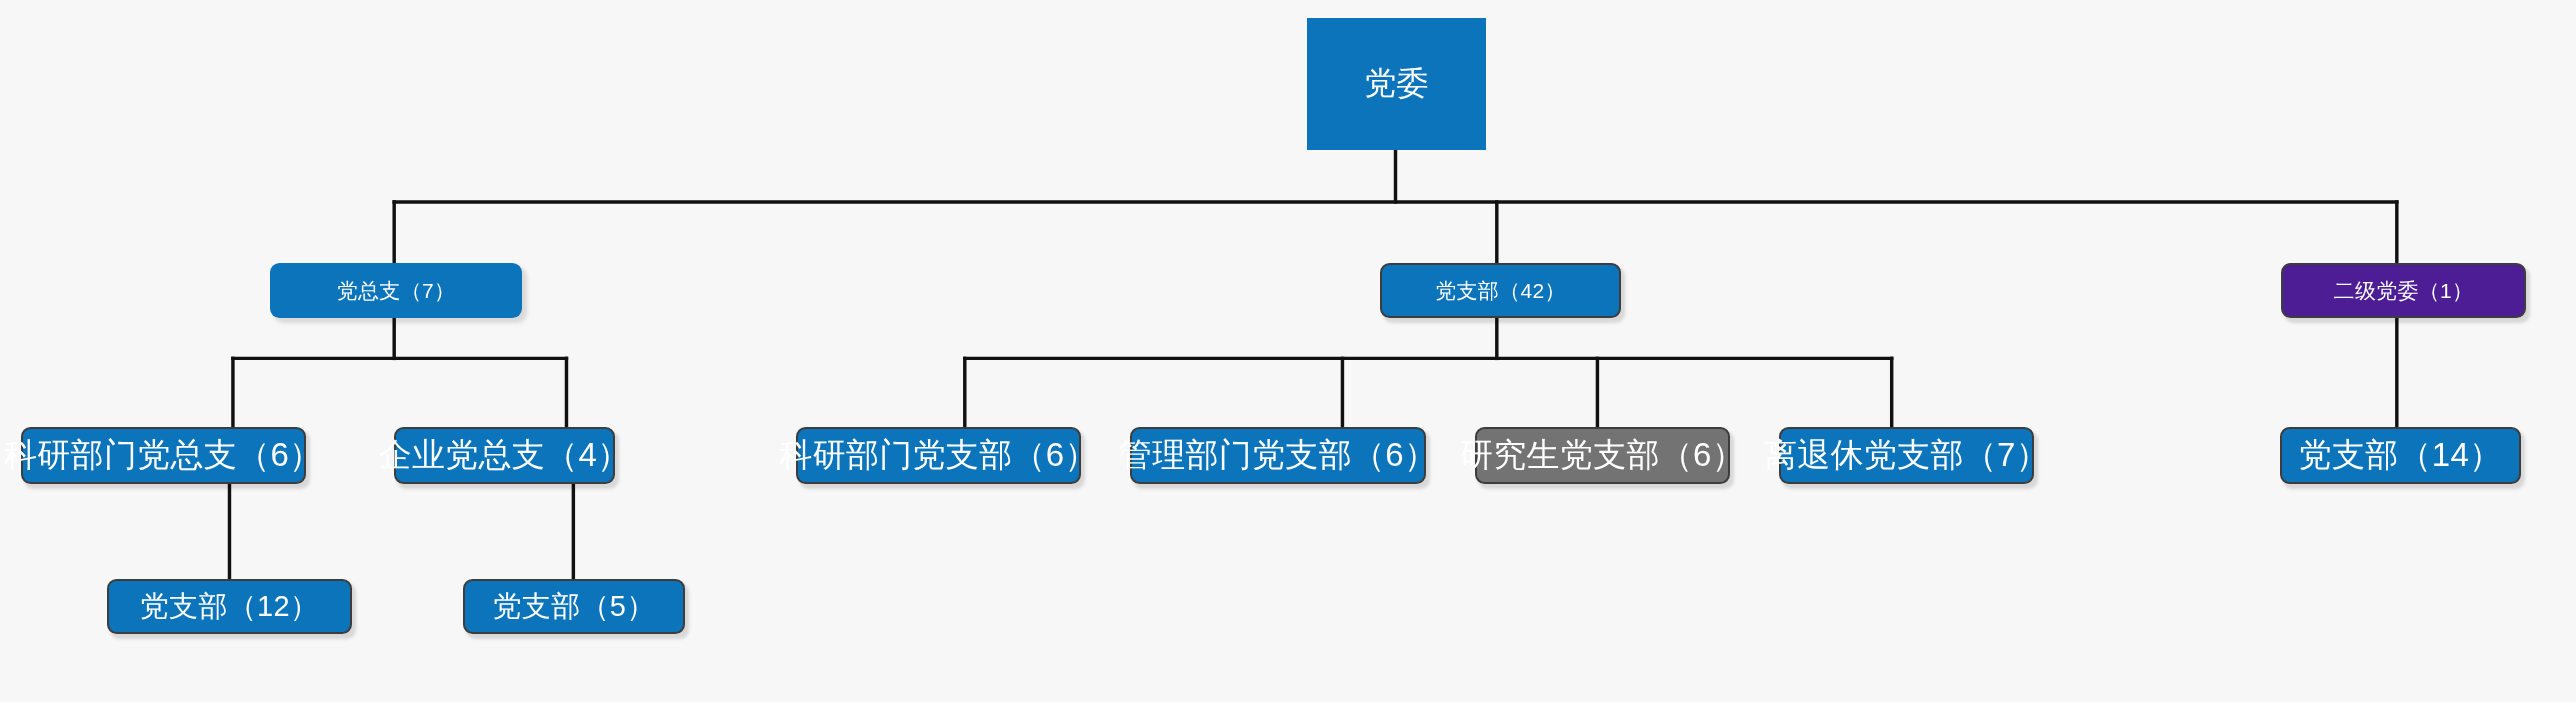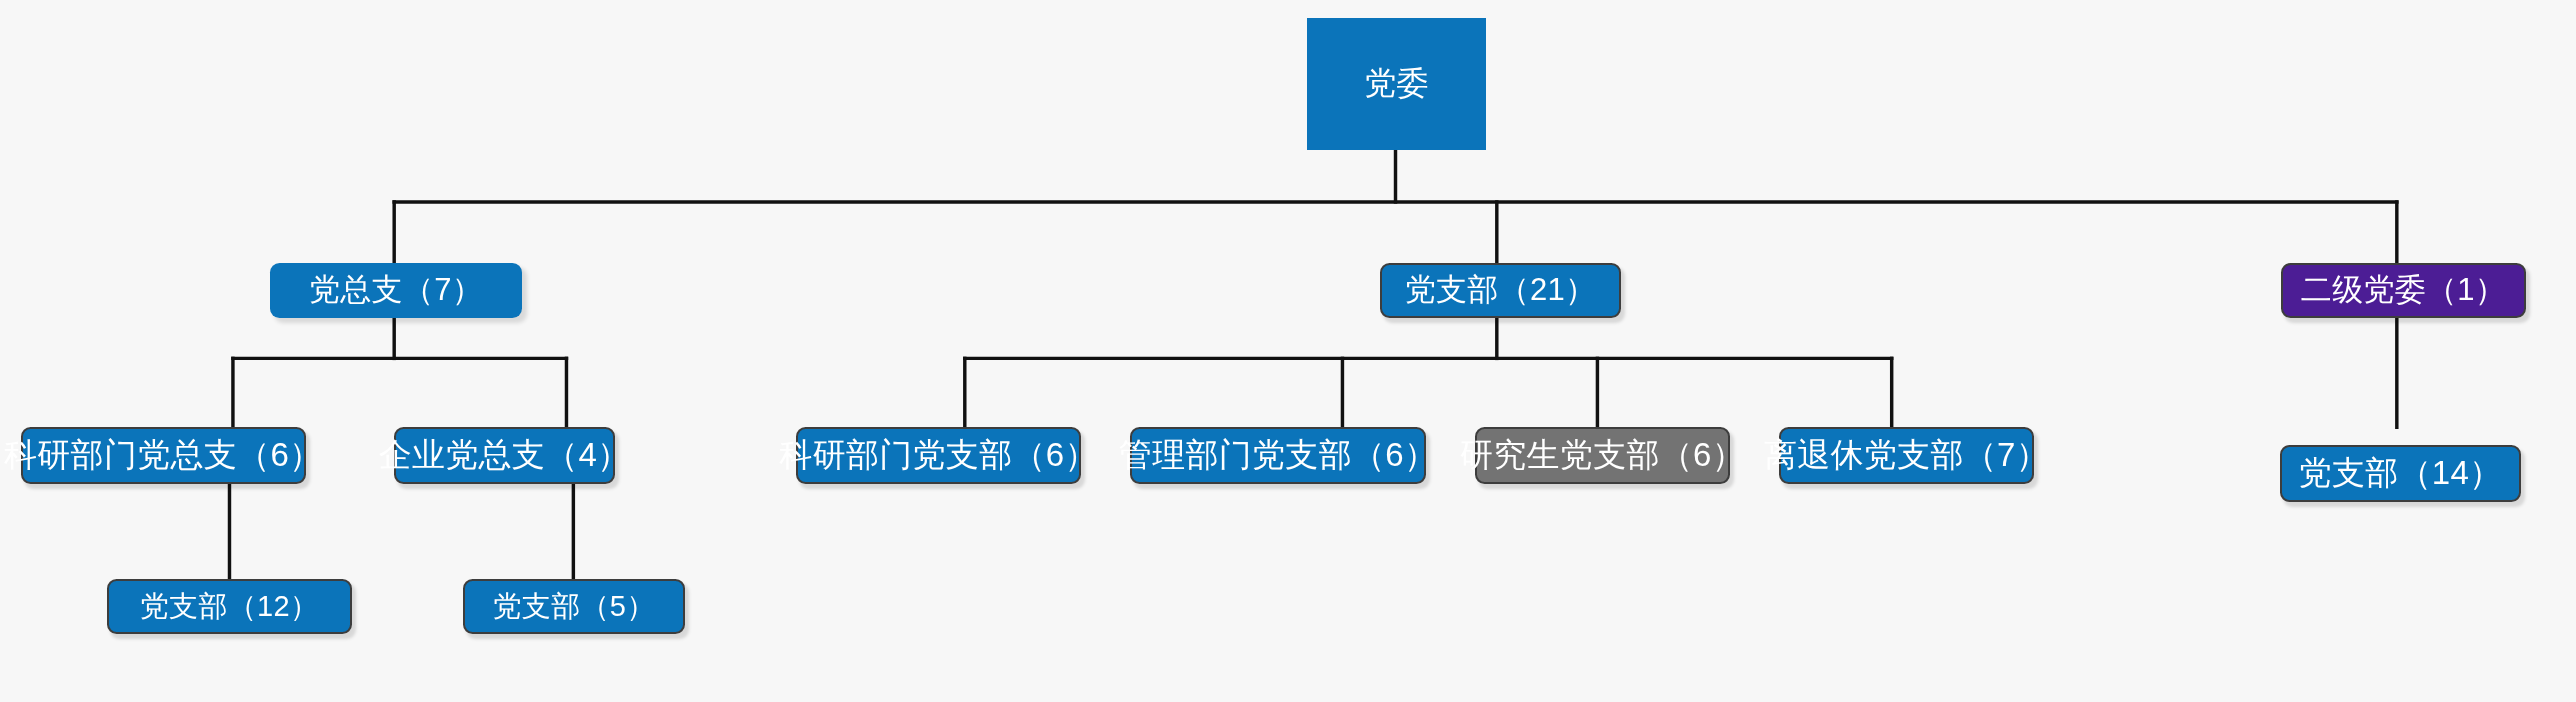--- a/index.html
+++ b/index.html
@@ -48,21 +48,21 @@
   .node.rounded.soft {
     border: none;
     box-shadow: 4.1px 4.8px 4.1px rgba(0,0,0,0.12);
   }
   .node.square {
     border-radius: 0;
     border: none;
     box-shadow: none;
   }
   .lvl-root { font-size: 32px; }
-  .lvl-2 { font-size: 31px; }
+  .lvl-2 { font-size: 21px; }
   .lvl-3 { font-size: 33px; }
   .lvl-4 { font-size: 29px; }
 </style>
 </head>
 <body>
 
 <div id="chart-root">
   <svg id="edge-layer" width="2576" height="703" viewBox="0 0 3738 1020">
       <path d="M 2025 218 L 2025 293" stroke="#111111" stroke-width="5" fill="none" stroke-linecap="square" stroke-linejoin="round"></path>
       <path d="M 572 293 L 3478 293" stroke="#111111" stroke-width="5" fill="none" stroke-linecap="square" stroke-linejoin="round"></path>
@@ -79,26 +79,26 @@
       <path d="M 1948 520 L 1948 620" stroke="#111111" stroke-width="5" fill="none" stroke-linecap="square" stroke-linejoin="round"></path>
       <path d="M 2318 520 L 2318 620" stroke="#111111" stroke-width="5" fill="none" stroke-linecap="square" stroke-linejoin="round"></path>
       <path d="M 2745 520 L 2745 620" stroke="#111111" stroke-width="5" fill="none" stroke-linecap="square" stroke-linejoin="round"></path>
       <path d="M 3478 462 L 3478 620" stroke="#111111" stroke-width="5" fill="none" stroke-linecap="square" stroke-linejoin="round"></path>
       <path d="M 333 702 L 333 840" stroke="#111111" stroke-width="5" fill="none" stroke-linecap="square" stroke-linejoin="round"></path>
       <path d="M 832 702 L 832 840" stroke="#111111" stroke-width="5" fill="none" stroke-linecap="square" stroke-linejoin="round"></path>
     </svg>
   <div id="node-layer">
       <div class="node lvl-root square" style="left: 1307px; top: 18px; width: 179px; height: 132px; background: rgb(11, 116, 186); color: rgb(255, 255, 255);">党委</div>
       <div class="node lvl-2 rounded soft" style="left: 270px; top: 263px; width: 252px; height: 55px; background: rgb(11, 116, 186); color: rgb(255, 255, 255);">党总支（7）</div>
-      <div class="node lvl-2 rounded" style="left: 1380px; top: 263px; width: 241px; height: 55px; background: rgb(11, 116, 186); color: rgb(255, 255, 255); border-color: rgb(61, 61, 61);">党支部（21）</div>
+      <div class="node lvl-2 rounded" style="left: 1380px; top: 263px; width: 241px; height: 55px; background: rgb(11, 116, 186); color: rgb(255, 255, 255); border-color: rgb(61, 61, 61);">党支部（42）</div>
       <div class="node lvl-2 rounded" style="left: 2281px; top: 263px; width: 245px; height: 55px; background: #4c1d95; color: rgb(255, 255, 255); border-color: rgb(61, 61, 61);">二级党委（1）</div>
       <div class="node lvl-3 rounded" style="left: 20.7px; top: 427px; width: 285px; height: 57px; background: rgb(11, 116, 186); color: rgb(255, 255, 255); border-color: rgb(61, 61, 61);">科研部门党总支（6）</div>
       <div class="node lvl-3 rounded" style="left: 394px; top: 427px; width: 221px; height: 57px; background: rgb(11, 116, 186); color: rgb(255, 255, 255); border-color: rgb(61, 61, 61);">企业党总支（4）</div>
       <div class="node lvl-3 rounded" style="left: 796px; top: 427px; width: 285px; height: 57px; background: rgb(11, 116, 186); color: rgb(255, 255, 255); border-color: rgb(61, 61, 61);">科研部门党支部（6）</div>
       <div class="node lvl-3 rounded" style="left: 1130px; top: 427px; width: 296px; height: 57px; background: rgb(11, 116, 186); color: rgb(255, 255, 255); border-color: rgb(61, 61, 61);">管理部门党支部（6）</div>
       <div class="node lvl-3 rounded" style="left: 1475px; top: 427px; width: 255px; height: 57px; background: #737373; color: rgb(255, 255, 255); border-color: rgb(61, 61, 61);">研究生党支部（6）</div>
       <div class="node lvl-3 rounded" style="left: 1779px; top: 427px; width: 255px; height: 57px; background: rgb(11, 116, 186); color: rgb(255, 255, 255); border-color: rgb(61, 61, 61);">离退休党支部（7）</div>
-      <div class="node lvl-3 rounded" style="left: 2280px; top: 427px; width: 241px; height: 57px; background: rgb(11, 116, 186); color: rgb(255, 255, 255); border-color: rgb(61, 61, 61); margin-top: 18px;">党支部（14）</div>
+      <div class="node lvl-3 rounded" style="left: 2280px; top: 427px; width: 241px; height: 57px; background: rgb(11, 116, 186); color: rgb(255, 255, 255); border-color: rgb(61, 61, 61);">党支部（14）</div>
       <div class="node lvl-4 rounded" style="left: 107px; top: 579px; width: 245px; height: 55px; background: rgb(11, 116, 186); color: rgb(255, 255, 255); border-color: rgb(61, 61, 61);">党支部（12）</div>
       <div class="node lvl-4 rounded" style="left: 463px; top: 579px; width: 222px; height: 55px; background: rgb(11, 116, 186); color: rgb(255, 255, 255); border-color: rgb(61, 61, 61);">党支部（5）</div>
     </div>
 </div>
 
 
 </body></html>

